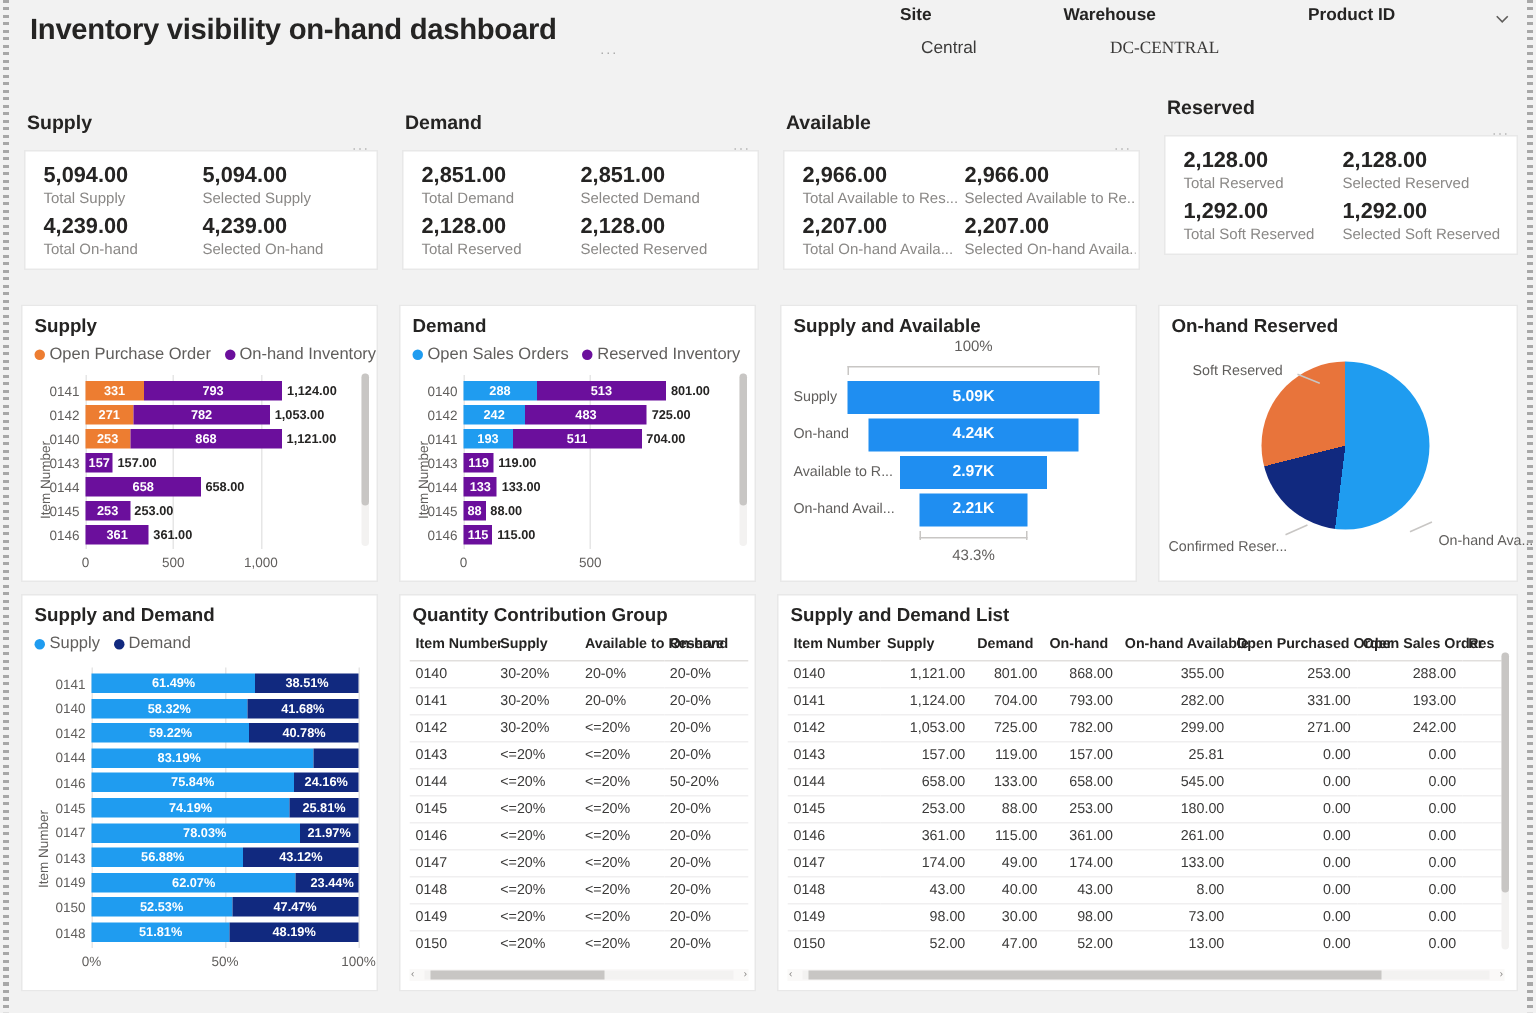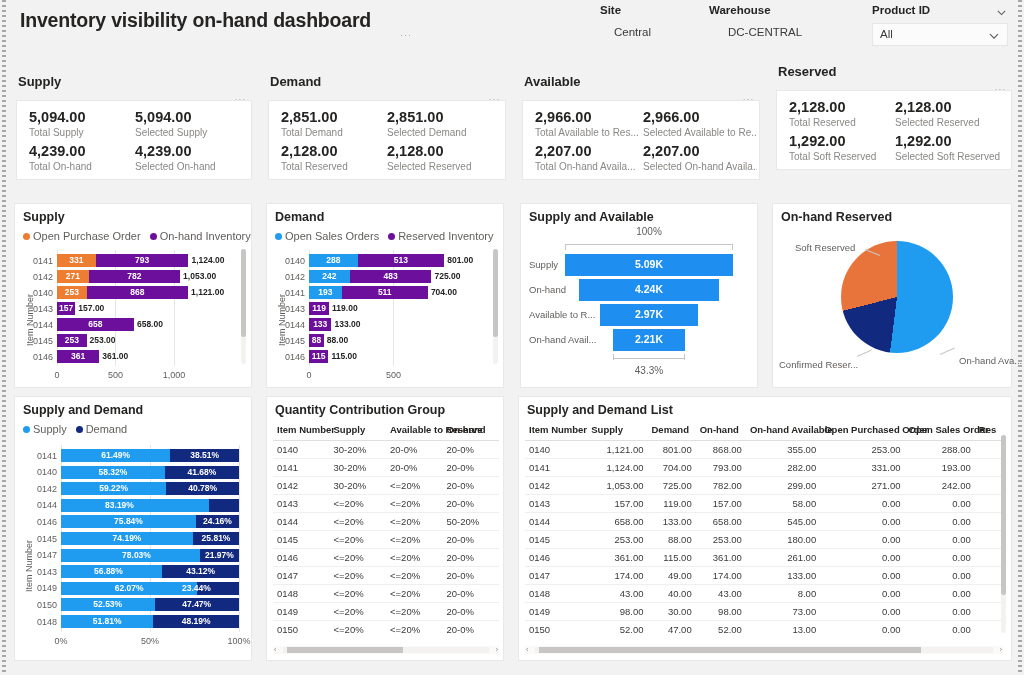--- a/index.html
+++ b/index.html
@@ -171,34 +171,28 @@
   <div class="page-title">Inventory visibility on-hand dashboard</div>
   <div class="title-dots">···</div>
 
   <div class="filter-card" style="left:548px;width:150px;">
     <div class="filter-label" style="left:44px;">Site</div>
     <div class="filter-value" style="left:58px;">Central</div>
   </div>
 
   <div class="filter-card" style="left:698px;width:158px;">
     <div class="filter-label" style="left:3px;">Warehouse</div>
-    <div class="filter-value" style="left:22px;">DC-CENTRAL</div>
+    <div class="filter-value" style="left:34px;font-family:Liberation Serif, serif;">DC-CENTRAL</div>
   </div>
 
   <div class="slicer">
     <div class="slicer-head">Product ID</div>
     <svg class="slicer-caret" viewBox="0 0 12 12">
       <path d="M2 4.2 L6 8.2 L10 4.2" fill="none" stroke="#605e5c" stroke-width="1.2"></path>
     </svg>
-    <div class="slicer-box">
-      <span>All</span>
-      <svg class="cv" width="12" height="12" viewBox="0 0 12 12">
-        <path d="M2 4.2 L6 8.2 L10 4.2" fill="none" stroke="#605e5c" stroke-width="1.2"></path>
-      </svg>
-    </div>
   </div>
 </div>
 
 <div class="kpi-group" id="kpi0" style="left:16px;top:74px;width:236px;height:106px;">
   <div class="grp-title">Supply</div>
   <div class="kpi-ellipsis">···</div>
   <div class="kpi-card">
     <div class="kpi-cell" style="left:12px;top:8px;width:104px;">
       <div class="kpi-val">5,094.00</div>
       <div class="kpi-lab">Total Supply</div>
@@ -494,21 +488,21 @@
       <div class="pct-text" style="left:184.89339999999999px;top:151.60000000000002px;width:39.10659999999999px;">21.97%</div>
       <div class="cat-label" style="left:12px;top:169.70000000000002px;width:30px;">0143</div>
       <div class="pct-bar" style="left:46px;top:168.20000000000002px;width:101.2464px;height:13px;background:#1f9cf0;"></div>
       <div class="pct-text" style="left:46px;top:168.20000000000002px;width:95px;">56.88%</div>
       <div class="pct-bar" style="left:147.2464px;top:168.20000000000002px;width:76.75359999999999px;height:13px;background:#11297f;"></div>
       <div class="pct-text" style="left:147.2464px;top:168.20000000000002px;width:76.75359999999999px;">43.12%</div>
       <div class="cat-label" style="left:12px;top:186.3px;width:30px;">0149</div>
       <div class="pct-bar" style="left:46px;top:184.8px;width:136.2768px;height:13px;background:#1f9cf0;"></div>
       <div class="pct-text" style="left:46px;top:184.8px;width:136.2768px;">62.07%</div>
       <div class="pct-bar" style="left:182.2768px;top:184.8px;width:41.723200000000006px;height:13px;background:#11297f;"></div>
-      <div class="pct-text" style="left:167px;top:184.8px;width:23px;">23.44%</div>
+      <div class="pct-text" style="left:192px;top:184.8px;width:23px;">23.44%</div>
       <div class="cat-label" style="left:12px;top:202.9px;width:30px;">0150</div>
       <div class="pct-bar" style="left:46px;top:201.4px;width:93.5034px;height:13px;background:#1f9cf0;"></div>
       <div class="pct-text" style="left:46px;top:201.4px;width:93.5034px;">52.53%</div>
       <div class="pct-bar" style="left:139.5034px;top:201.4px;width:84.4966px;height:13px;background:#11297f;"></div>
       <div class="pct-text" style="left:139.5034px;top:201.4px;width:84.4966px;">47.47%</div>
       <div class="cat-label" style="left:12px;top:219.5px;width:30px;">0148</div>
       <div class="pct-bar" style="left:46px;top:218px;width:92.2218px;height:13px;background:#1f9cf0;"></div>
       <div class="pct-text" style="left:46px;top:218px;width:92.2218px;">51.81%</div>
       <div class="pct-bar" style="left:138.2218px;top:218px;width:85.7782px;height:13px;background:#11297f;"></div>
       <div class="pct-text" style="left:138.2218px;top:218px;width:85.7782px;">48.19%</div>
@@ -660,21 +654,21 @@
             <td class="num">299.00</td>
             <td class="num">271.00</td>
             <td class="num">242.00</td>
             <td class="num"></td>
           </tr>
           <tr>
             <td>0143</td>
             <td class="num">157.00</td>
             <td class="num">119.00</td>
             <td class="num">157.00</td>
-            <td class="num">58.00</td>
+            <td class="num">25.81</td>
             <td class="num">0.00</td>
             <td class="num">0.00</td>
             <td class="num"></td>
           </tr>
           <tr>
             <td>0144</td>
             <td class="num">658.00</td>
             <td class="num">133.00</td>
             <td class="num">658.00</td>
             <td class="num">545.00</td>

